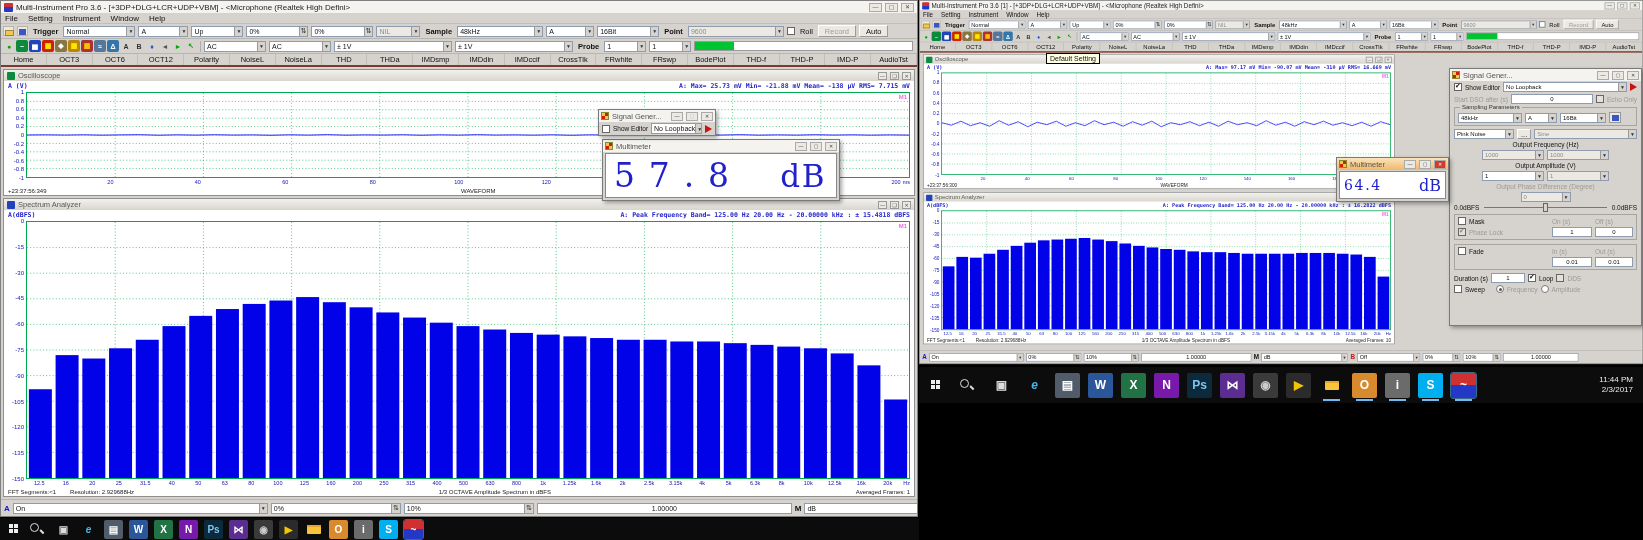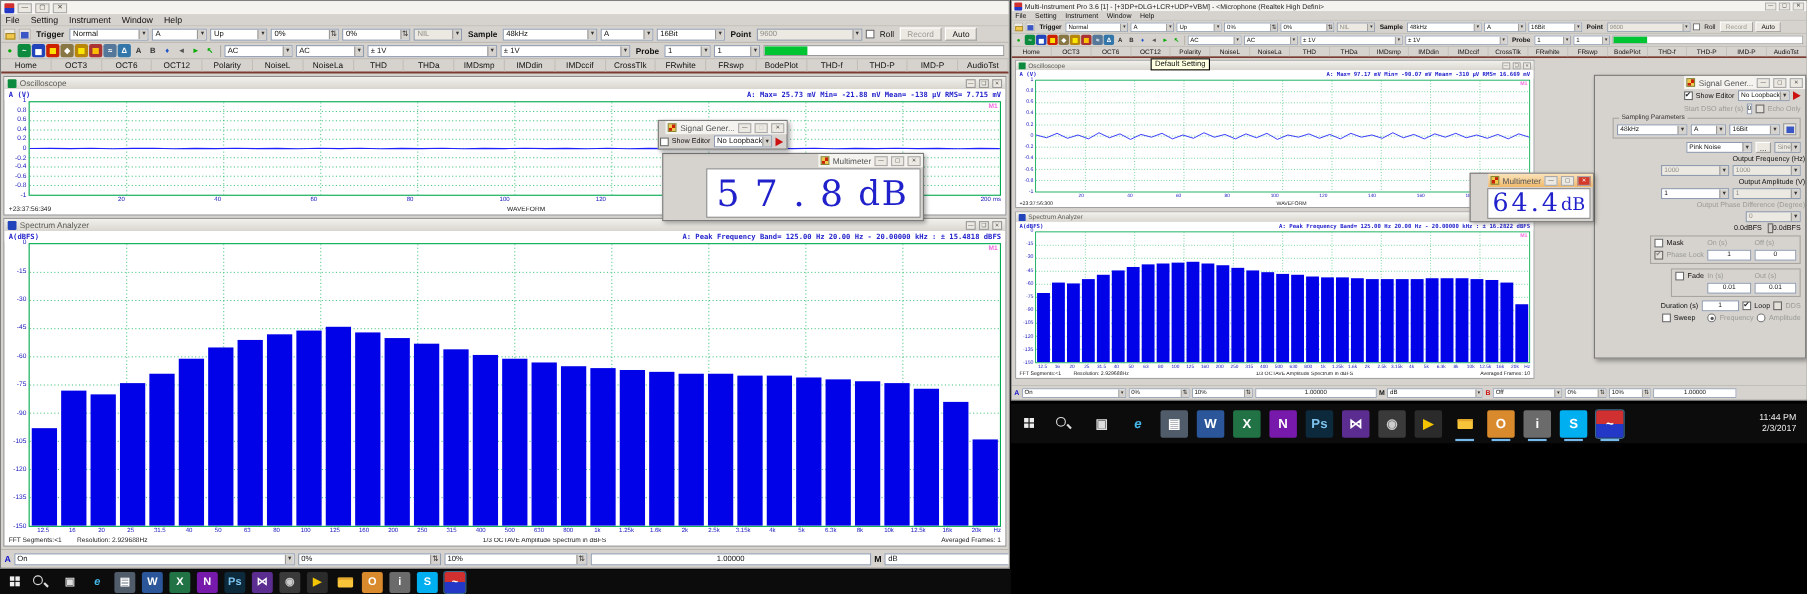--- a/index.html
+++ b/index.html
@@ -93,38 +93,38 @@
   .chip.active{outline:1px solid #3a6a8a;background:#1f3a4d;}
   .chip-start::before{content:"";display:block;width:4px;height:4px;background:currentColor;box-shadow:5px 0 currentColor,0 5px currentColor,5px 5px currentColor;transform:translate(-3px,-3px);}
   .chip-search::before{content:"";display:block;width:7px;height:7px;border:1.5px solid currentColor;border-radius:50%;transform:translate(-2px,-2px);}
   .chip-search::after{content:"";display:block;width:5px;height:1.5px;background:currentColor;transform:rotate(45deg) translate(1px,3px);}
   .chip-file-explorer::before{content:"";display:block;width:14px;height:9px;background:#f8c53a;border-radius:1px;box-shadow:inset 0 2px #e3a72e;}
   .chip-file-explorer{background:transparent !important;}
   .chip-edge{font-style:italic;}
   .clock{margin-left:auto;color:#eee;font-size:8px;text-align:right;line-height:1.25;padding-right:6px;}
 
   
-  .win{position:absolute;background:#d6d3ce;border:1px solid #7a7a7a;box-shadow:2px 2px 4px rgba(0,0,0,.35);z-index:40;display:flex;flex-direction:column;align-items:flex-end;}
+  .win{position:absolute;background:#d6d3ce;border:1px solid #7a7a7a;box-shadow:2px 2px 4px rgba(0,0,0,.35);z-index:40;display:flex;flex-direction:column;}
   .wtitle{height:12px;background:#f4f3ef;display:flex;align-items:center;gap:3px;padding:0 2px;flex:none;}
   .wtitle.active{background:linear-gradient(180deg,#fbe4bc,#f0b869);}
   .wicon{width:8px;height:8px;flex:none;background:repeating-conic-gradient(#cc2200 0 25%,#f2c84b 0 50%);border:1px solid #883;}
   .wicon.rainbow{background:conic-gradient(#e33,#ee3,#3c3,#36c,#e33);border:none;border-radius:2px;}
   .wname{font-size:7.5px;color:#555;flex:1;white-space:nowrap;overflow:hidden;}
   .wbtn{width:12px;height:9px;border:1px solid #aaa;background:#ece9e2;font-size:5px;line-height:7px;text-align:center;color:#444;flex:none;}
   .wbtn.min::after{content:"—";} .wbtn.max::after{content:"▢";} .wbtn.close::after{content:"✕";}
   .wbtn.closered{background:#d33a2a;color:#fff;} .wbtn.closered::after{content:"✕";}
   .wbtn.dis{color:#bbb;}
   .row{display:flex;align-items:center;gap:3px;padding:1px 3px;}
   .slabel{font-size:6.5px;color:#111;white-space:nowrap;}
   .slabel.dis{color:#9a9a94;}
   .playbtn{width:0;height:0;border-top:4px solid transparent;border-bottom:4px solid transparent;border-left:7px solid #cc1111;flex:none;cursor:pointer;}
   .meter{flex:1;margin:1px 2px 2px 2px;background:#fff;border:1px solid #888;display:flex;align-items:center;font-family:"DejaVu Serif",serif;color:#2121cc;overflow:hidden;}
   .mm-big{font-size:33px;letter-spacing:.42em;padding-left:8px;}
   .mm-big-unit{font-size:31px;margin-left:auto;padding-right:10px;letter-spacing:.05em;}
-  .mm-sm{font-size:23px;letter-spacing:.12em;padding-left:4px;}
+  .mm-sm{font-size:14px;letter-spacing:.12em;padding-left:4px;}
   .mm-sm-unit{font-size:16px;margin-left:auto;padding-right:4px;}
   .mm-xs{font-size:14px;letter-spacing:.05em;padding-left:4px;}
   .mm-xs-unit{font-size:13px;margin-left:auto;padding-right:4px;}
 
   
   .sgp{left:1449px;top:68px;width:193px;height:258px;font-size:6.5px;}
   .sgp .row{padding:1px 4px;}
   .sgp .dd{height:10px;} .sgp .dd i{font-size:6px;}
   .sgp .field{height:10px;font-size:6px;}
   .sgp .box{border:1px solid #a8a5a0;margin:2px 4px;padding:2px 3px;display:flex;flex-direction:column;gap:2px;}
@@ -139,20 +139,21 @@
   .tooltip{position:absolute;left:1046px;top:53px;background:#ffffe1;border:1px solid #000;font-size:7px;color:#111;padding:1px 3px;z-index:60;white-space:nowrap;}
 </style>
 </head>
 <body>
 
 <div id="canvas">
 
   <div class="app app-left">
     <div class="titlebar">
       <span class="appicon"></span>
+      <span class="title">Multi-Instrument Pro 3.6  -  [+3DP+DLG+LCR+UDP+VBM]  -  &lt;Microphone (Realtek High Defini&gt;</span>
       <span class="wctl min"></span>
       <span class="wctl max"></span>
       <span class="wctl close"></span>
     </div>
     <div class="menubar">
         <span class="menu-item">File</span>
         <span class="menu-item">Setting</span>
         <span class="menu-item">Instrument</span>
         <span class="menu-item">Window</span>
         <span class="menu-item">Help</span>

